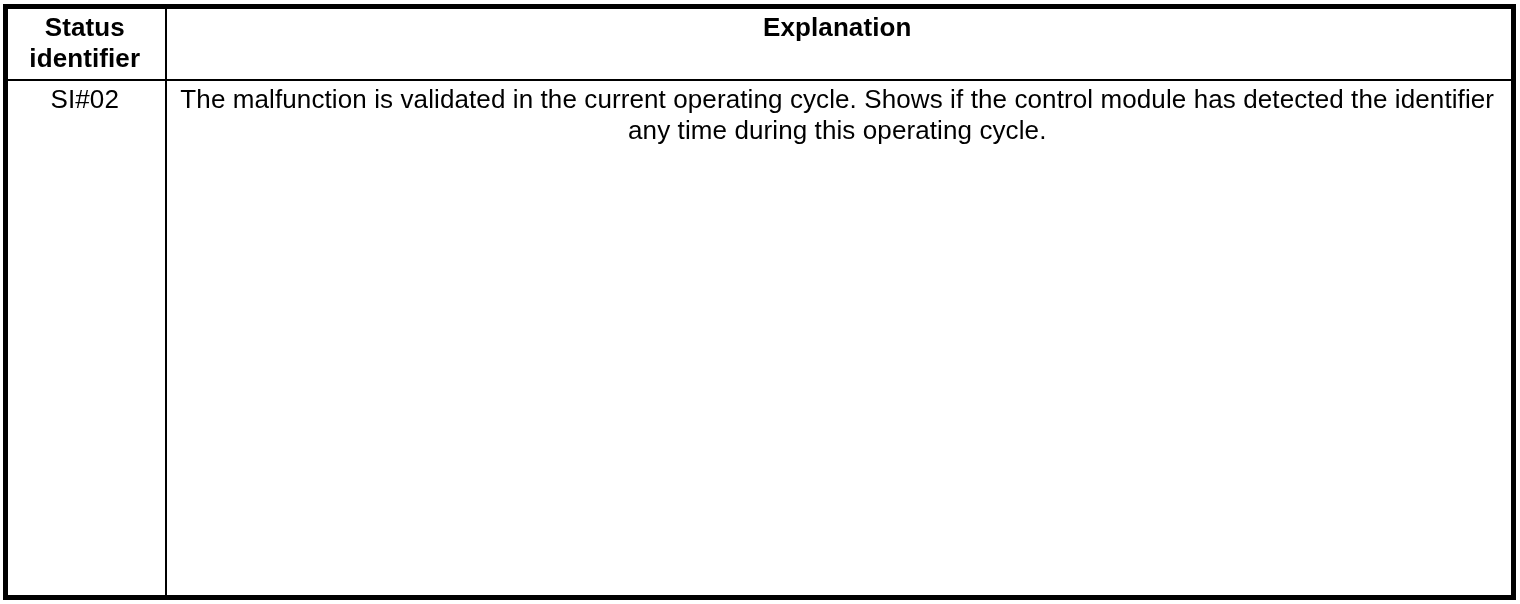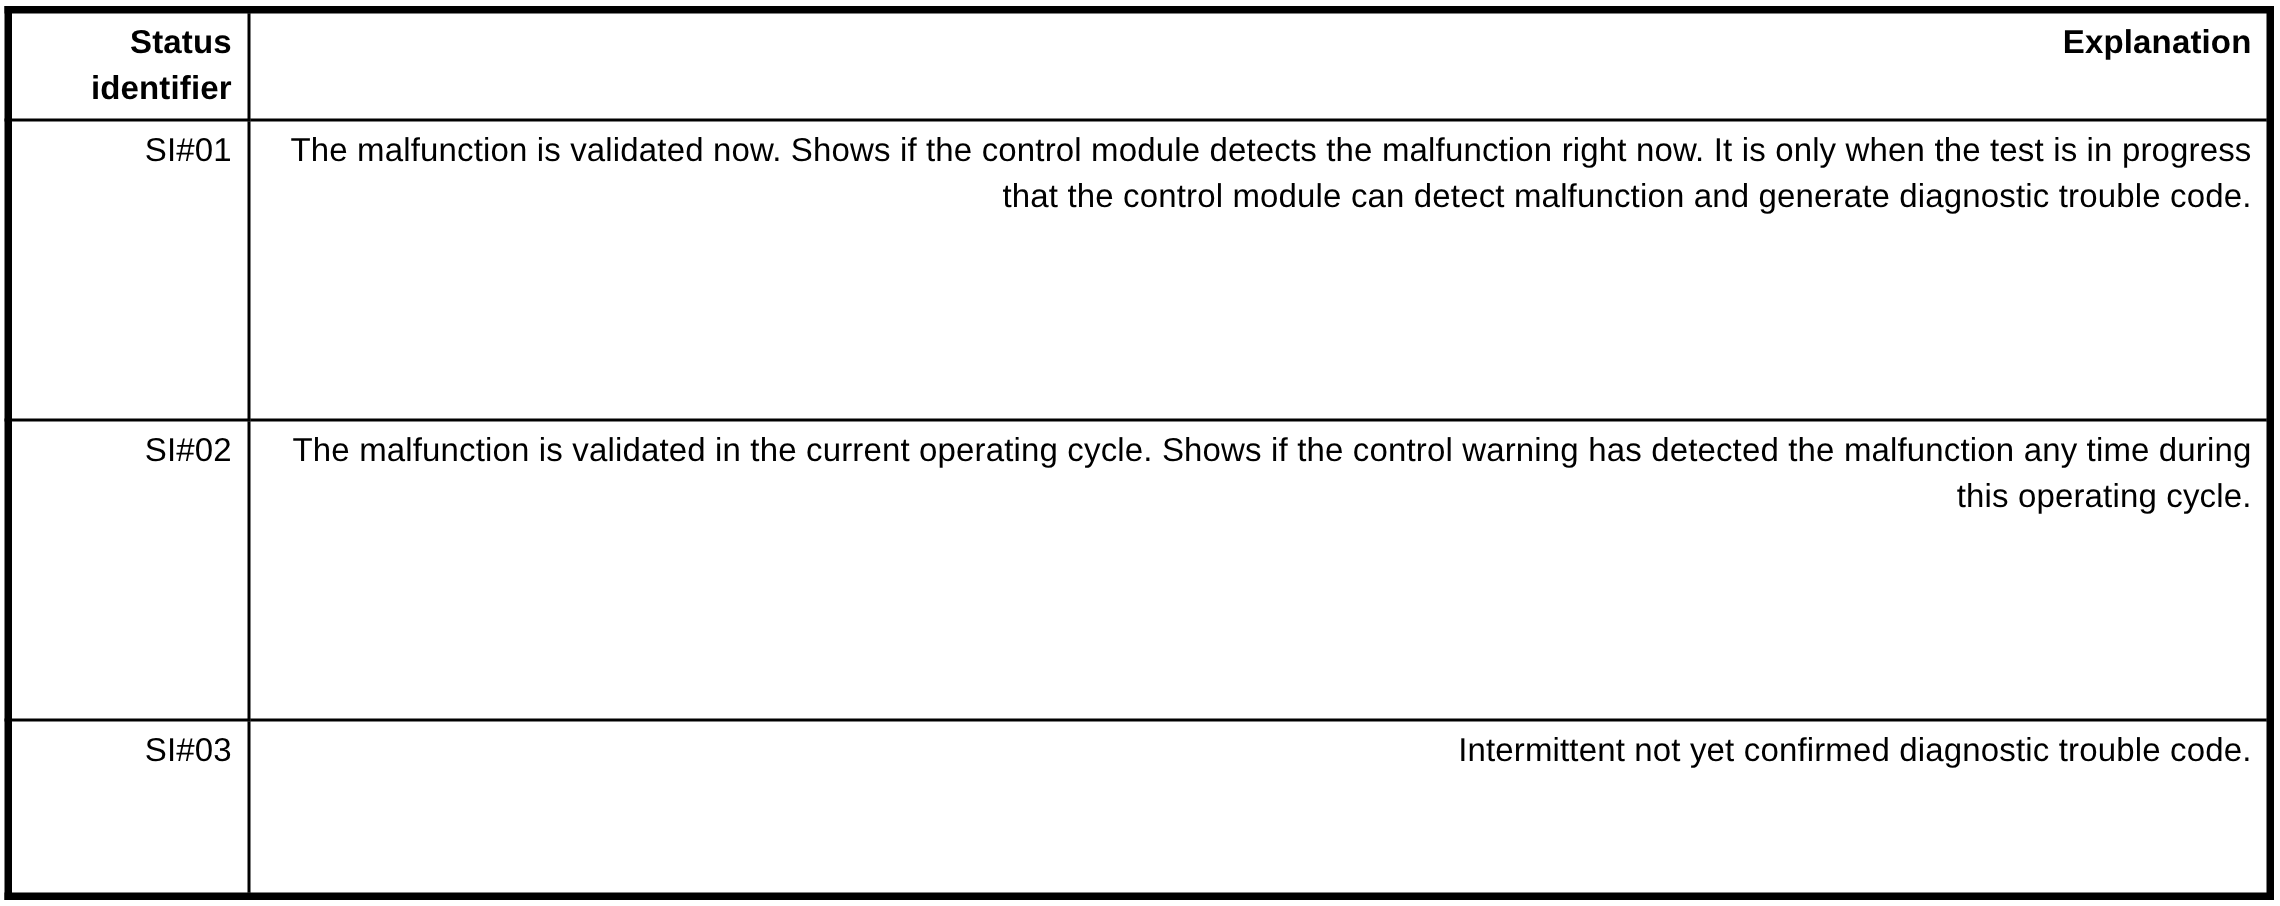--- a/index.html
+++ b/index.html
@@ -27,23 +27,23 @@
     table-layout: fixed;
     background: var(--bg-color);
     border: 5px solid var(--border-color);
     font-family: "Liberation Sans", "DejaVu Sans", sans-serif;
     color: var(--text-color);
   }
   col.col-status { width: 160px; }
   th, td {
     border: 2px solid var(--border-color);
     vertical-align: top;
-    text-align: right;
+    text-align: center;
     padding: 3px 10px 5px 7px;
-    font-size: 22px;
+    font-size: 26px;
     line-height: 31px;
     letter-spacing: 0.1px;
   }
   th {
     font-weight: bold;
   }
   td.status-cell {
     white-space: nowrap;
   }
 </style>
@@ -57,26 +57,18 @@
       <col class="col-explanation">
     </colgroup>
     <thead>
       <tr>
         <th>Status identifier</th>
         <th>Explanation</th>
       </tr>
     </thead>
     <tbody>
       <tr>
-        <td class="status-cell">SI#01</td>
-        <td>The malfunction is validated now. Shows if the control module detects the malfunction right now. It is only when the test is in progress that the control module can detect malfunction and generate diagnostic trouble code.</td>
-      </tr>
-      <tr>
         <td class="status-cell">SI#02</td>
-        <td>The malfunction is validated in the current operating cycle. Shows if the control warning has detected the malfunction any time during this operating cycle.</td>
-      </tr>
-      <tr>
-        <td class="status-cell">SI#03</td>
-        <td>Intermittent not yet confirmed diagnostic trouble code.</td>
+        <td>The malfunction is validated in the current operating cycle. Shows if the control module has detected the identifier any time during this operating cycle.</td>
       </tr>
     </tbody>
   </table>
 </div>
 
 </body></html>

